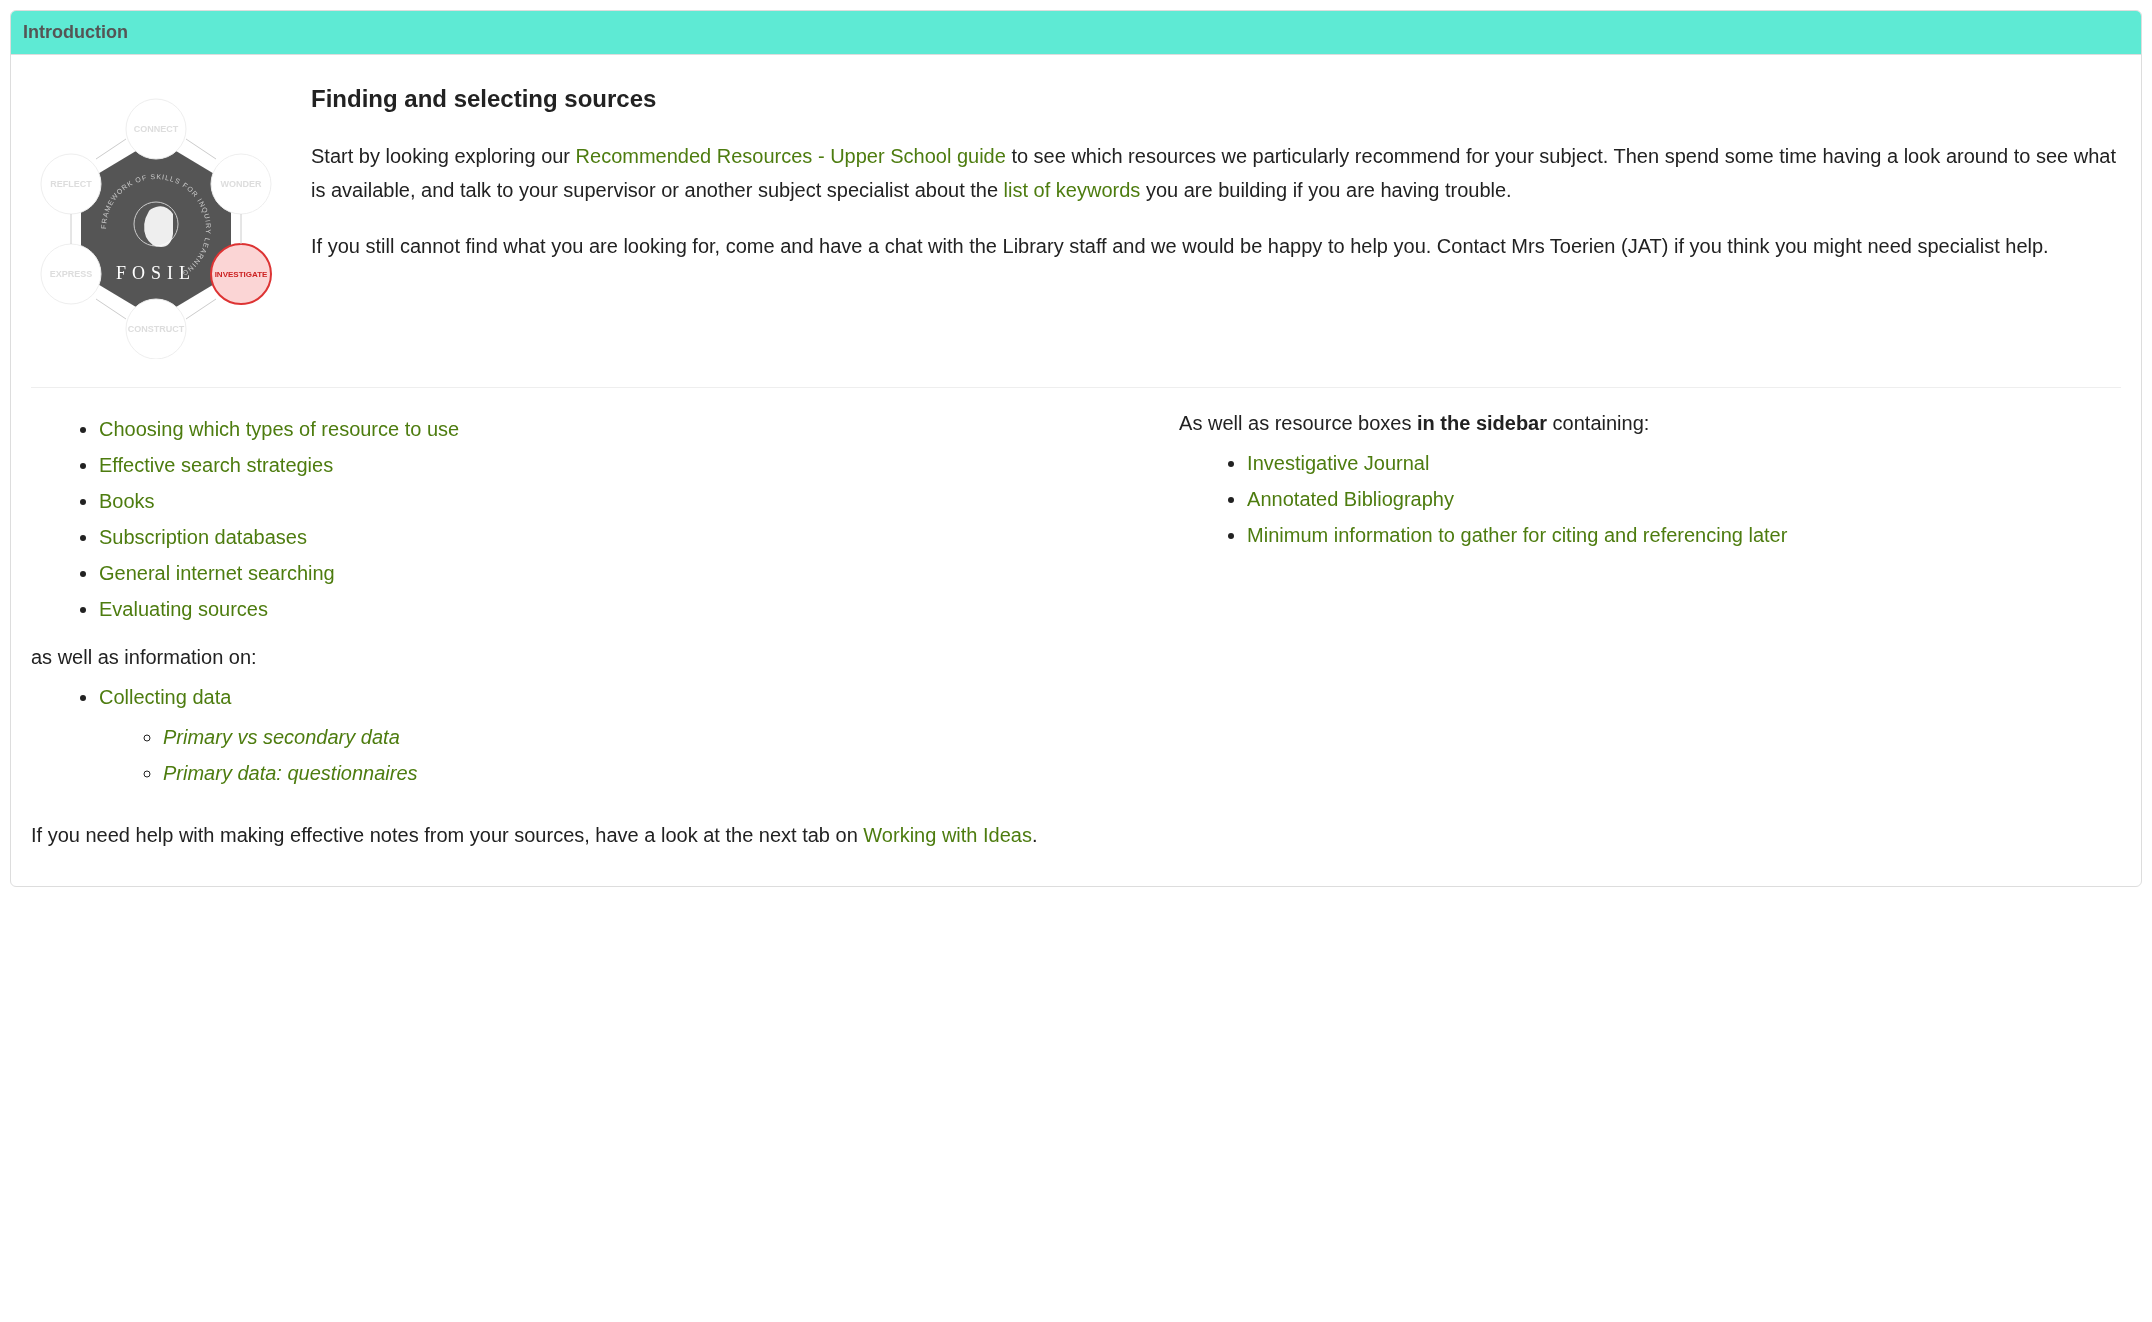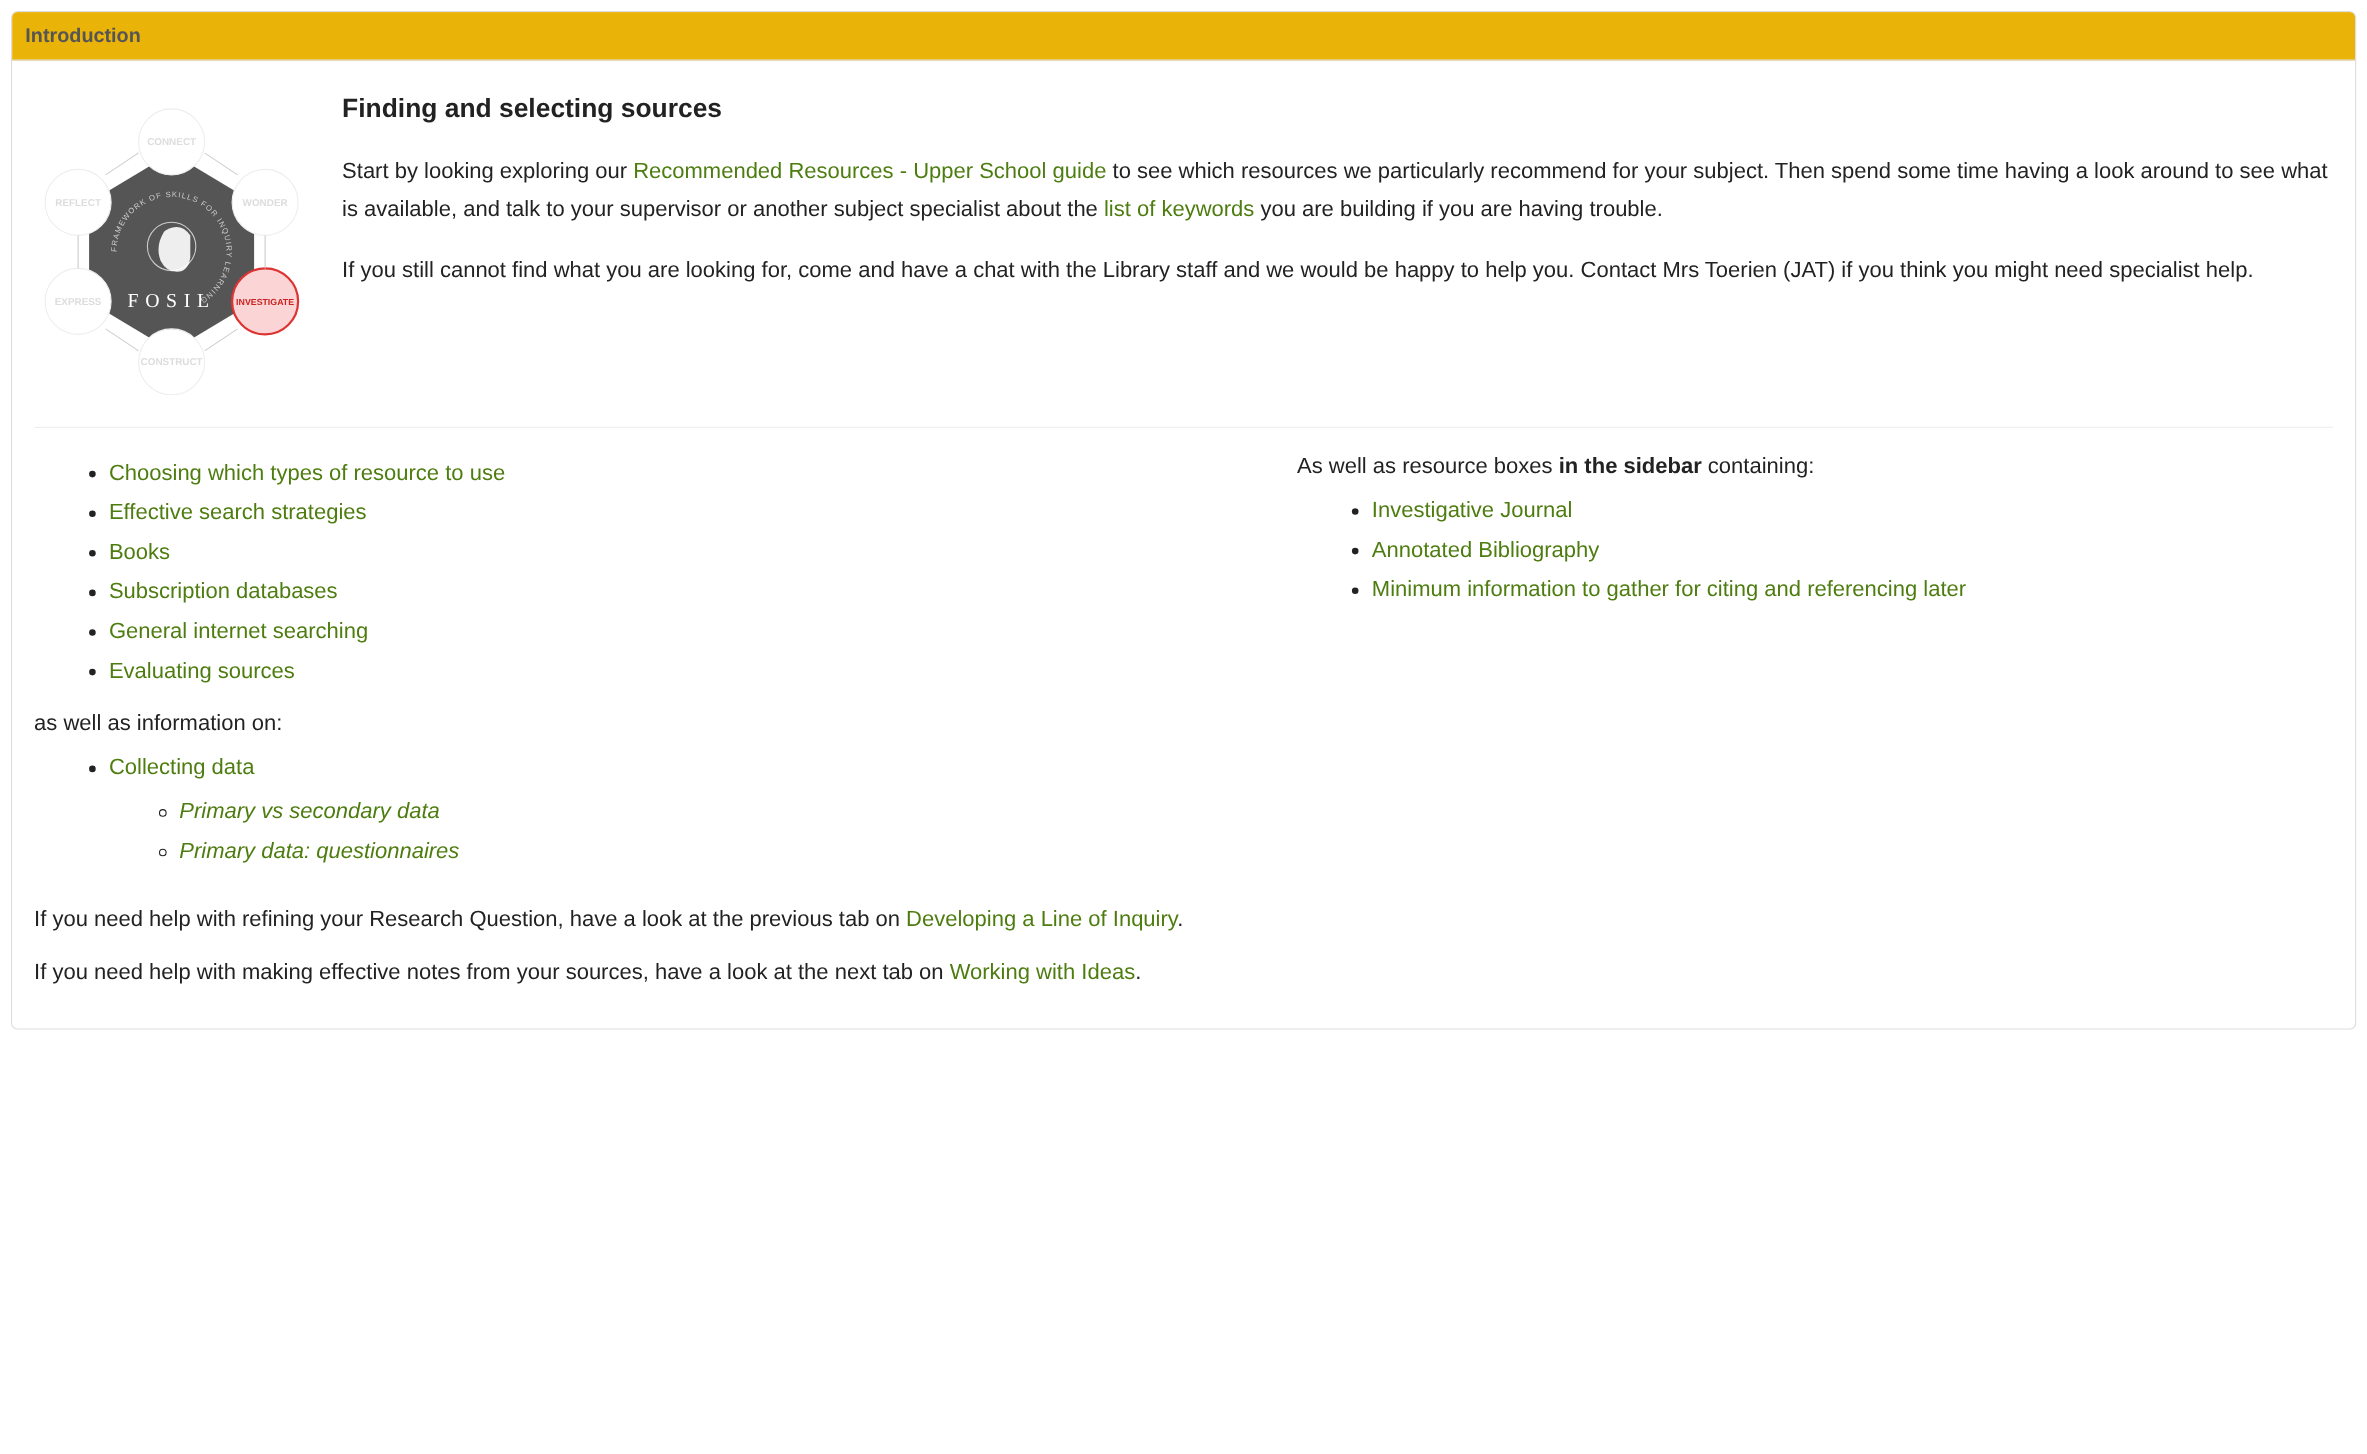--- a/index.html
+++ b/index.html
@@ -11,21 +11,21 @@
     line-height: 1.7;
     color: #222;
     background: #fff;
   }
   .panel {
     border: 1px solid #ddd;
     border-radius: 6px;
     overflow: hidden;
   }
   .panel-header {
-    background: #eab308;
+    background: #5eead4;
     border-bottom: 1px solid #ddd;
     padding: 6px 12px;
     font-weight: bold;
     font-size: 18px;
     color: #555;
   }
   .panel-body {
     padding: 14px 20px 20px 20px;
   }
   .intro-flex {
@@ -148,22 +148,19 @@
           <span>As well as resource boxes </span><strong>in the sidebar</strong><span> containing:</span>
         </div>
         <ul>
           <li><a>Investigative Journal</a></li>
           <li><a>Annotated Bibliography</a></li>
           <li><a>Minimum information to gather for citing and referencing later</a></li>
         </ul>
       </div>
     </div>
 
-    <p class="footer-p">
-      <span>If you need help with refining your Research Question, have a look at the previous tab on </span><a>Developing a Line of Inquiry</a><span>.</span>
-    </p>
 
     <p class="footer-p">
       <span>If you need help with making effective notes from your sources, have a look at the next tab on </span><a>Working with Ideas</a><span>.</span>
     </p>
 
   </div>
 </div>
 
 </body></html>

